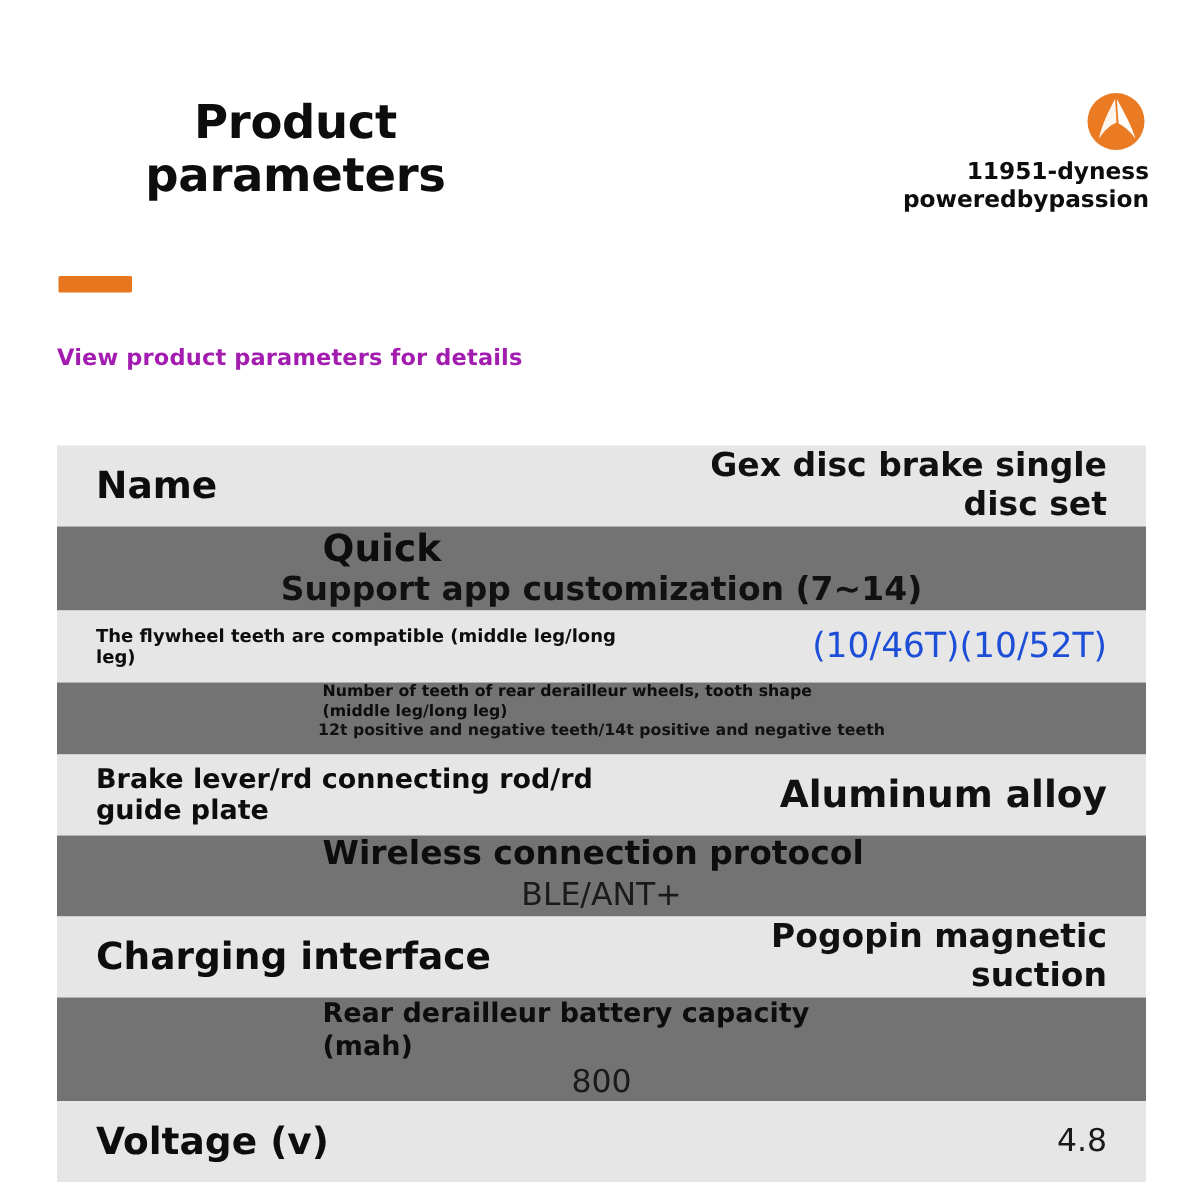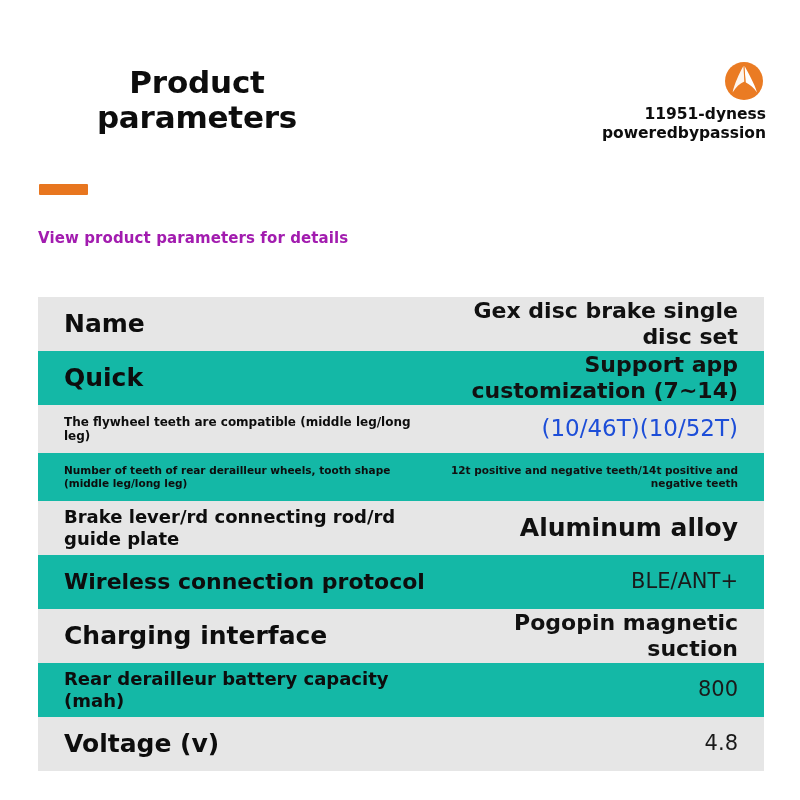--- a/index.html
+++ b/index.html
@@ -101,21 +101,21 @@
   }
 
   .spec-row {
     display: flex;
     align-items: center;
     box-sizing: border-box;
     padding: 0 26px 0 26px;
     min-height: 50px;
   }
   .spec-row.shaded { background: #e6e6e6; }
-  .spec-row.plain  { background: #14b8a6; }
+  .spec-row.plain  { background: #737373; flex-direction: column; }
 
   .spec-label {
     flex: 0 0 auto;
     width: 372px;
     text-align: left;
     color: #0d0d0d;
     font-weight: 700;
     line-height: 1.2;
     padding-right: 8px;
     box-sizing: border-box;

